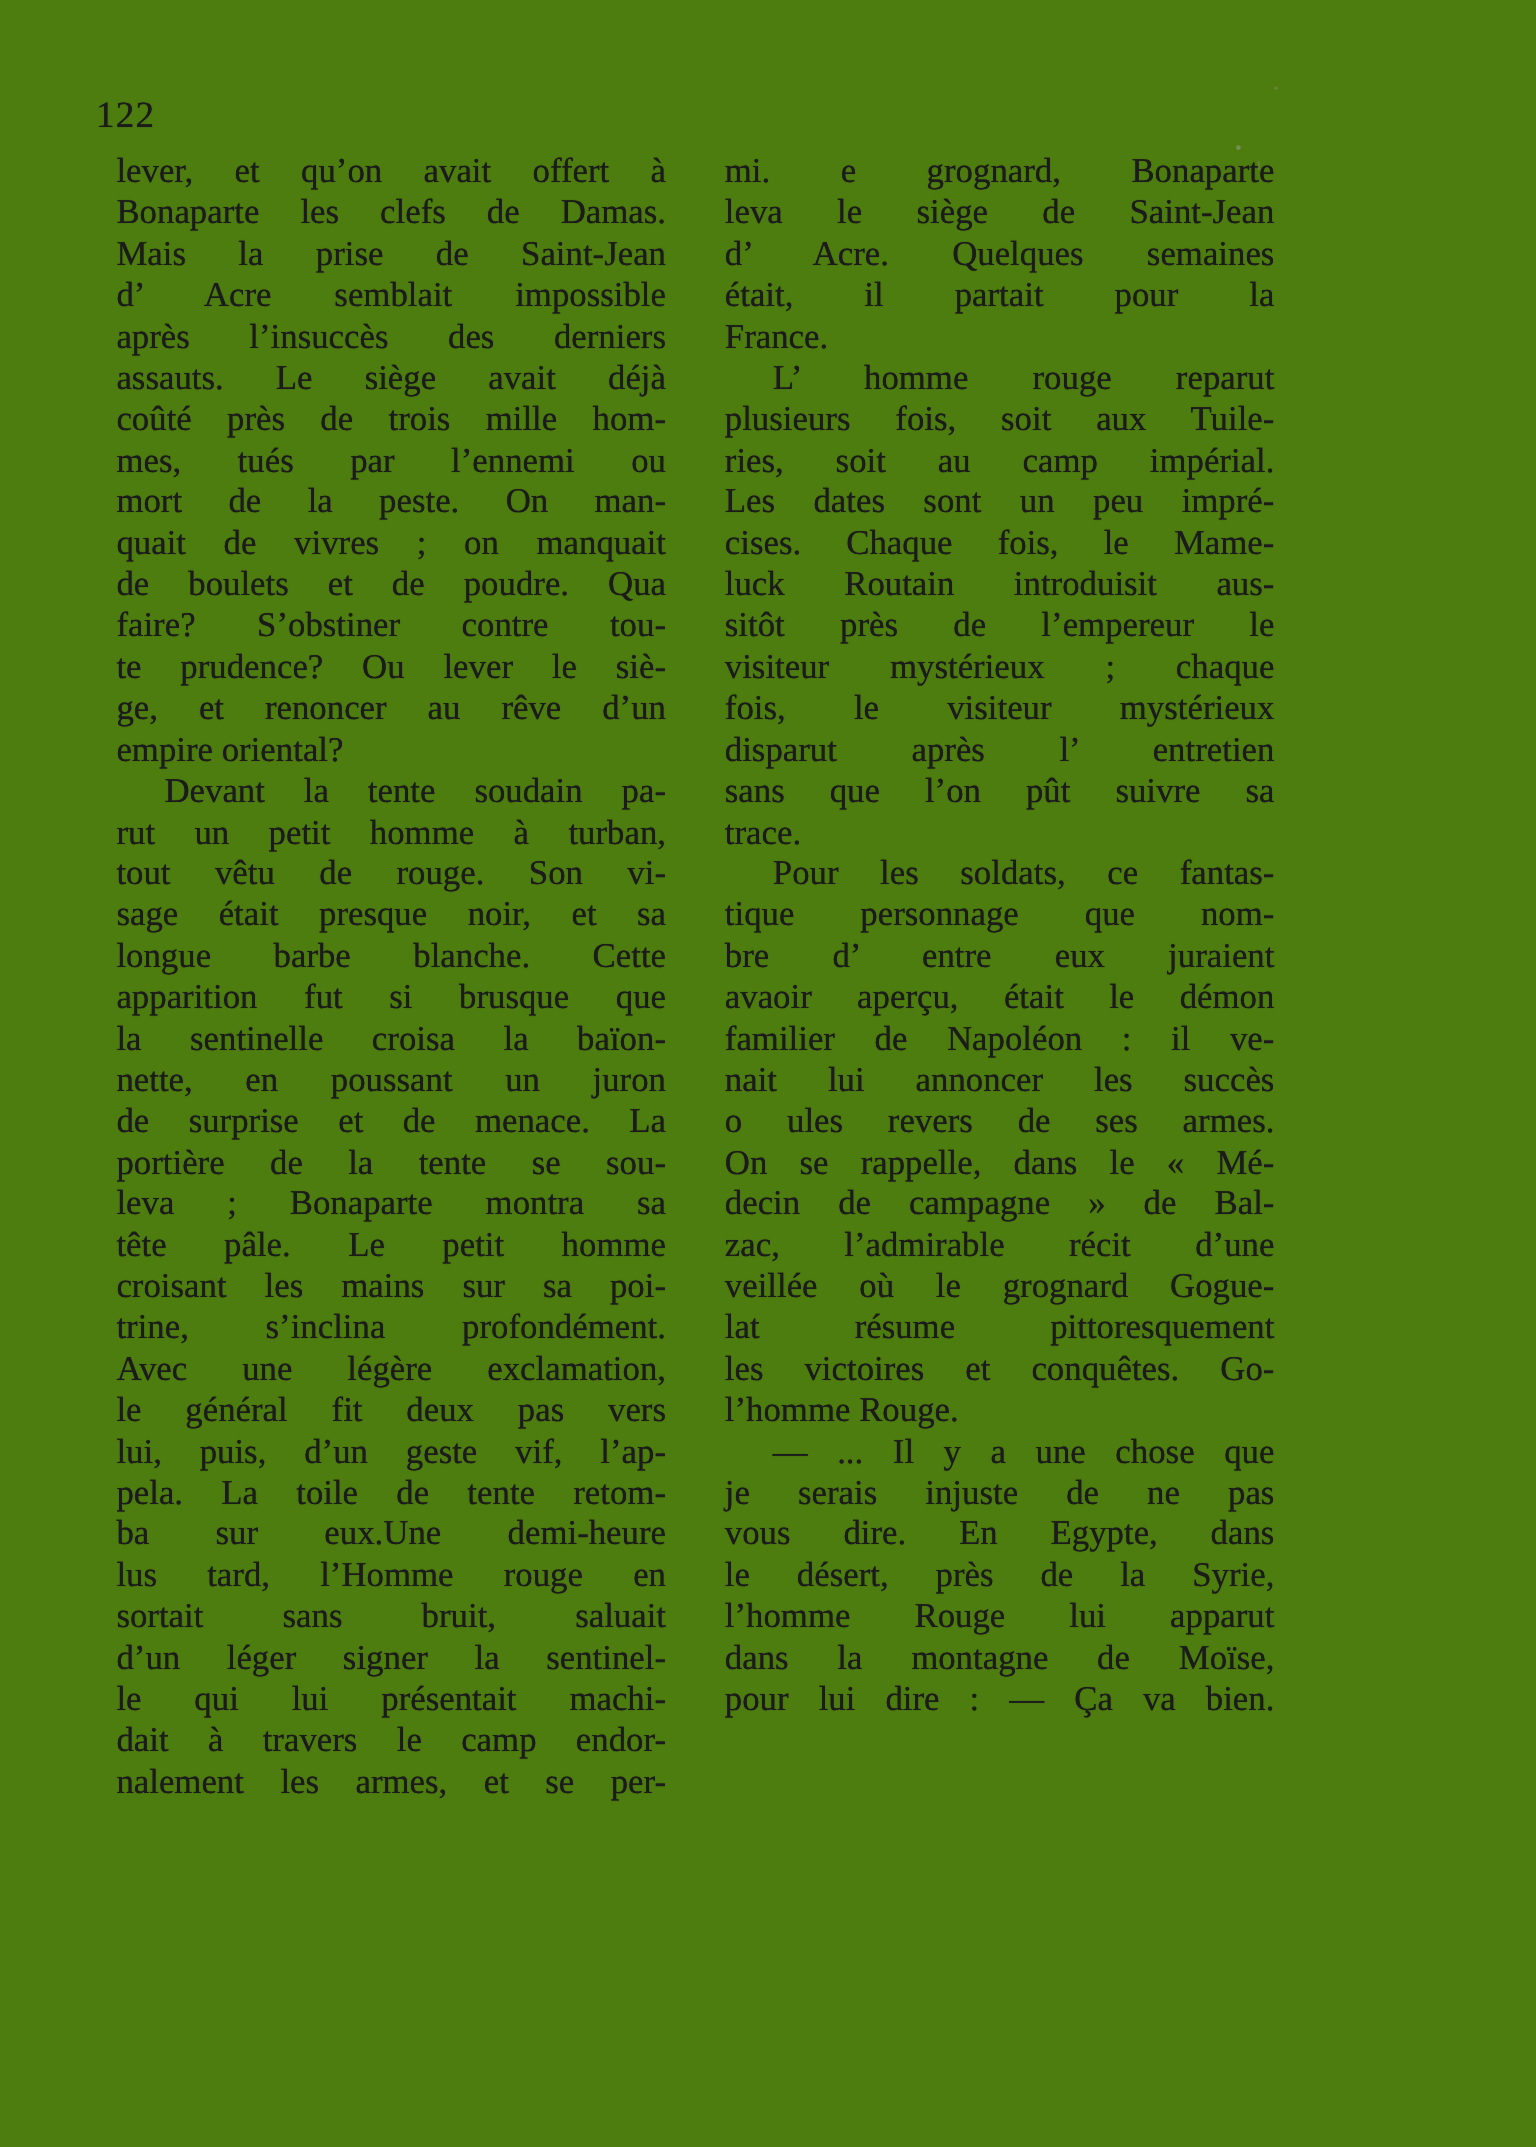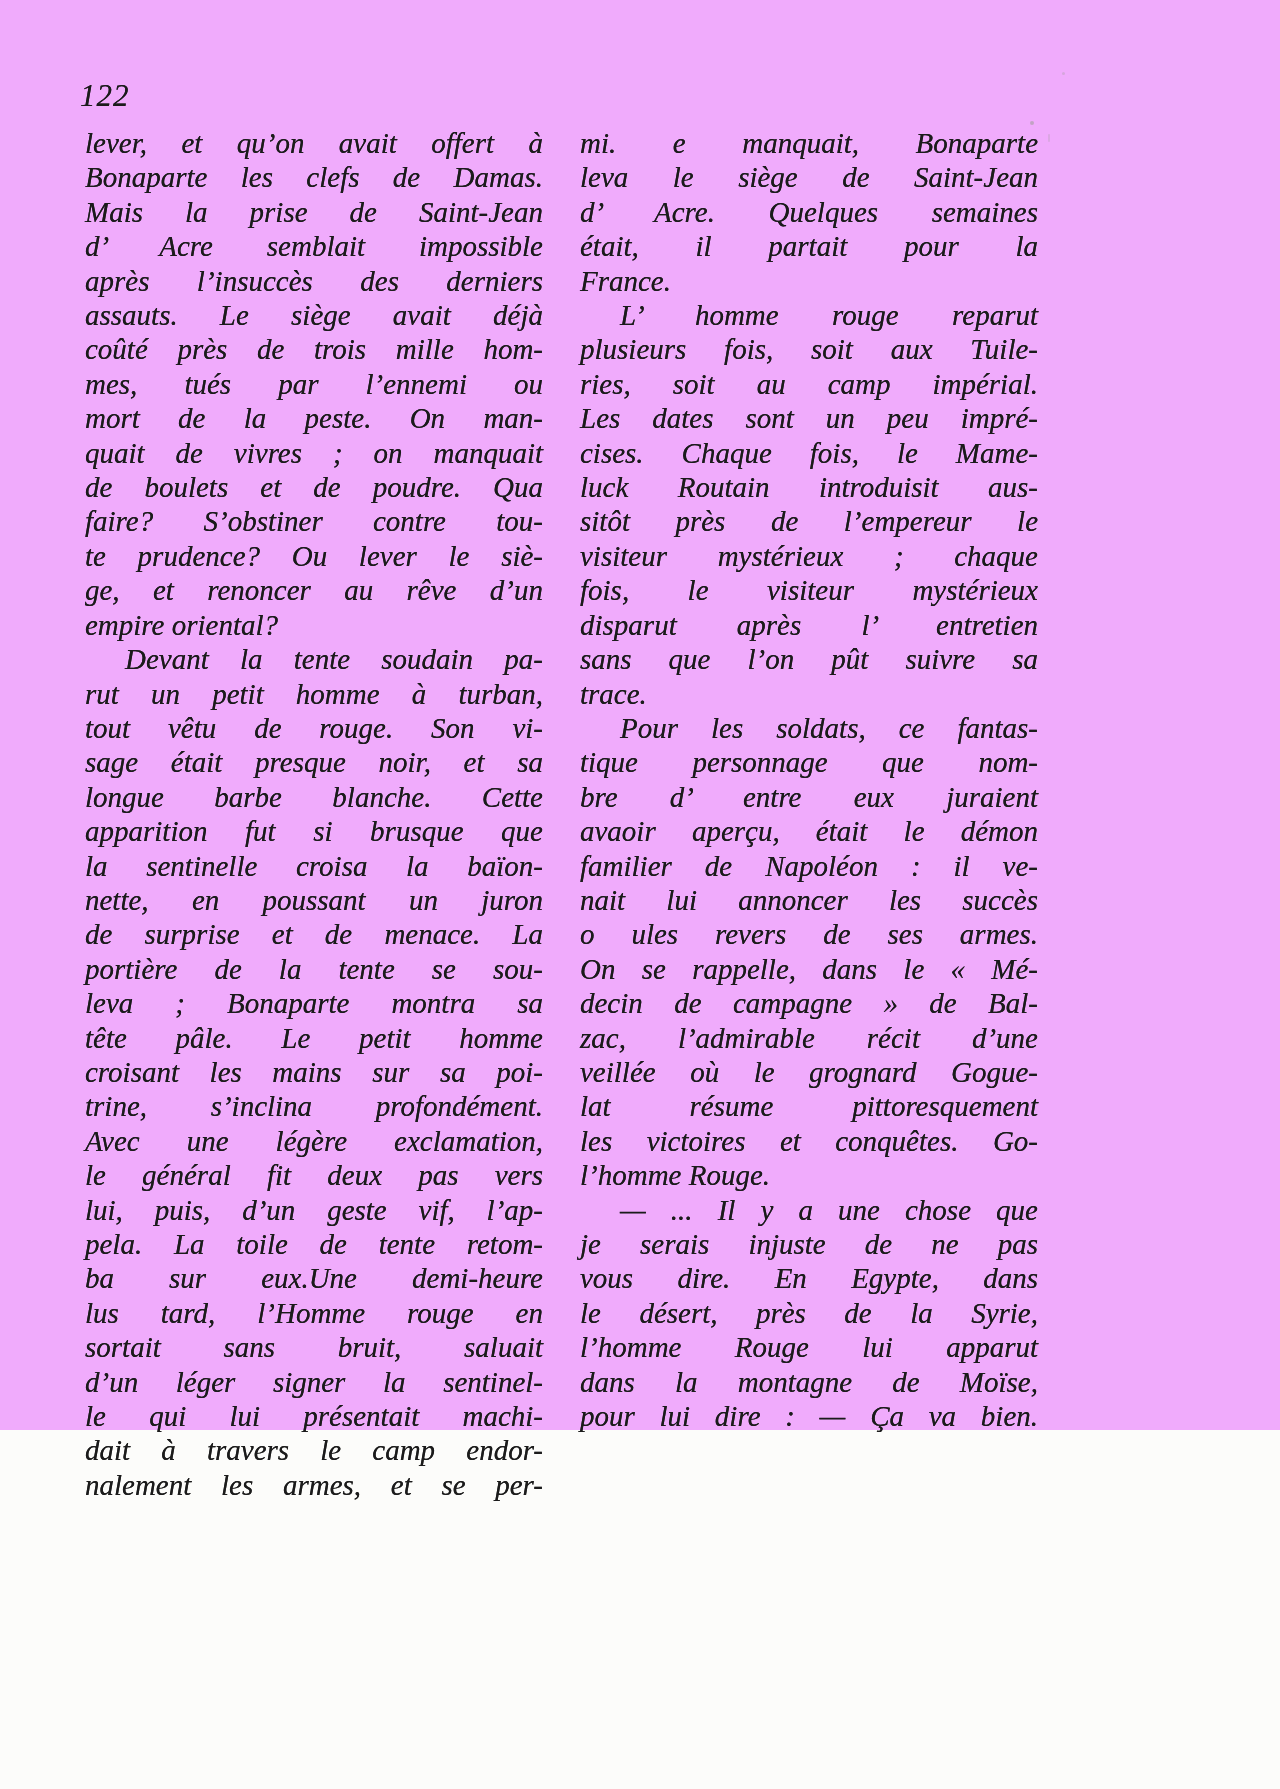--- a/index.html
+++ b/index.html
@@ -10,43 +10,43 @@
     width: 1280px;
     height: 1789px;
     background: #fcfcfa;
     overflow: hidden;
     font-family: "Liberation Serif", "DejaVu Serif", serif;
     color: #1b1b1b;
   }
   .page {
     position: relative;
     width: 1280px;
-    height: 1430px;
-    background: #f0abfc;
-    font-style: italic;
+    height: 1789px;
+    background: #4d7c0f;
   }
   .page-number {
     position: absolute;
     left: 80px;
     top: 78px;
     font-size: 31px;
     letter-spacing: 1px;
     text-shadow: 0 0 0.6px rgba(25,25,25,0.9);
   }
   .columns {
     position: absolute;
     left: 85px;
     top: 126px;
     width: 952px;
     display: flex;
     gap: 37px;
   }
   .column {
     width: 458px;
     flex: 0 0 458px;
+    margin-left: 12px;
   }
   .paragraph {
     margin: 0;
   }
   .line {
     font-size: 29px;
     line-height: 34.4px;
     text-align: justify;
     text-align-last: justify;
     text-shadow: 0 0 0.6px rgba(25,25,25,0.9);
@@ -114,21 +114,21 @@
           <div class="line">lus tard, l’Homme rouge en</div>
           <div class="line">sortait sans bruit, saluait</div>
           <div class="line">d’un léger signer la sentinel-</div>
           <div class="line">le qui lui présentait machi-</div>
           <div class="line">dait à travers le camp endor-</div>
           <div class="line">nalement les armes, et se per-</div>
         </div>
       </div>
     <div class="column">
         <div class="paragraph">
-          <div class="line">mi. e manquait, Bonaparte</div>
+          <div class="line">mi. e grognard, Bonaparte</div>
           <div class="line">leva le siège de Saint-Jean</div>
           <div class="line">d’ Acre. Quelques semaines</div>
           <div class="line">était, il partait pour la</div>
           <div class="line endline">France.</div>
         </div>
         <div class="paragraph">
           <div class="line indent">L’ homme rouge reparut</div>
           <div class="line">plusieurs fois, soit aux Tuile-</div>
           <div class="line">ries, soit au camp impérial.</div>
           <div class="line">Les dates sont un peu impré-</div>

